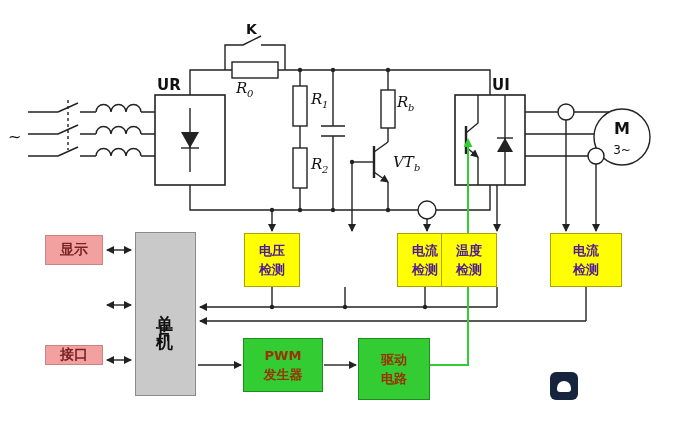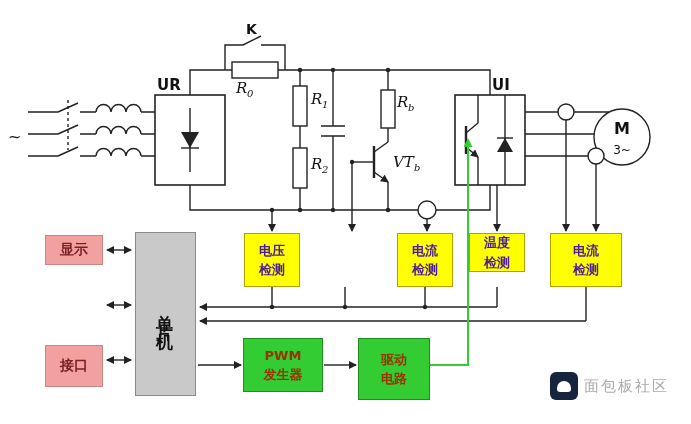--- a/index.html
+++ b/index.html
@@ -170,47 +170,46 @@
   </svg>
 
   <div class="box det" style="left:244px;top:233px;width:56px;height:54px">
     <span>电压</span>
     <span>检测</span>
   </div>
   <div class="box det" style="left:397px;top:233px;width:56px;height:54px">
     <span>电流</span>
     <span>检测</span>
   </div>
-  <div class="box det" style="left:469px;top:233px;width:56px;height:39px">
+  <div class="box det" style="left:441px;top:233px;width:56px;height:54px">
     <span>温度</span>
     <span>检测</span>
   </div>
   <div class="box det" style="left:550px;top:233px;width:72px;height:54px">
     <span>电流</span>
     <span>检测</span>
   </div>
 
   <div class="box io" style="left:45px;top:235px;width:58px;height:30px">
     <span>显示</span>
   </div>
-  <div class="box io" style="left:45px;top:345px;width:58px;height:42px">
+  <div class="box io" style="left:45px;top:345px;width:58px;height:20px">
     <span>接口</span>
   </div>
 
   <div class="box mcu" style="left:135px;top:232px;width:61px;height:164px">
     <span>单片机</span>
   </div>
 
   <div class="box ctrl" style="left:243px;top:338px;width:80px;height:54px">
     <span>PWM</span>
     <span>发生器</span>
   </div>
   <div class="box ctrl" style="left:358px;top:338px;width:72px;height:62px">
     <span>驱动</span>
     <span>电路</span>
   </div>
 
   <div class="wm-logo">
       <i></i>
     </div>
-  <div class="wm-text">面包板社区</div>
 
 </div>
 
 </body></html>

